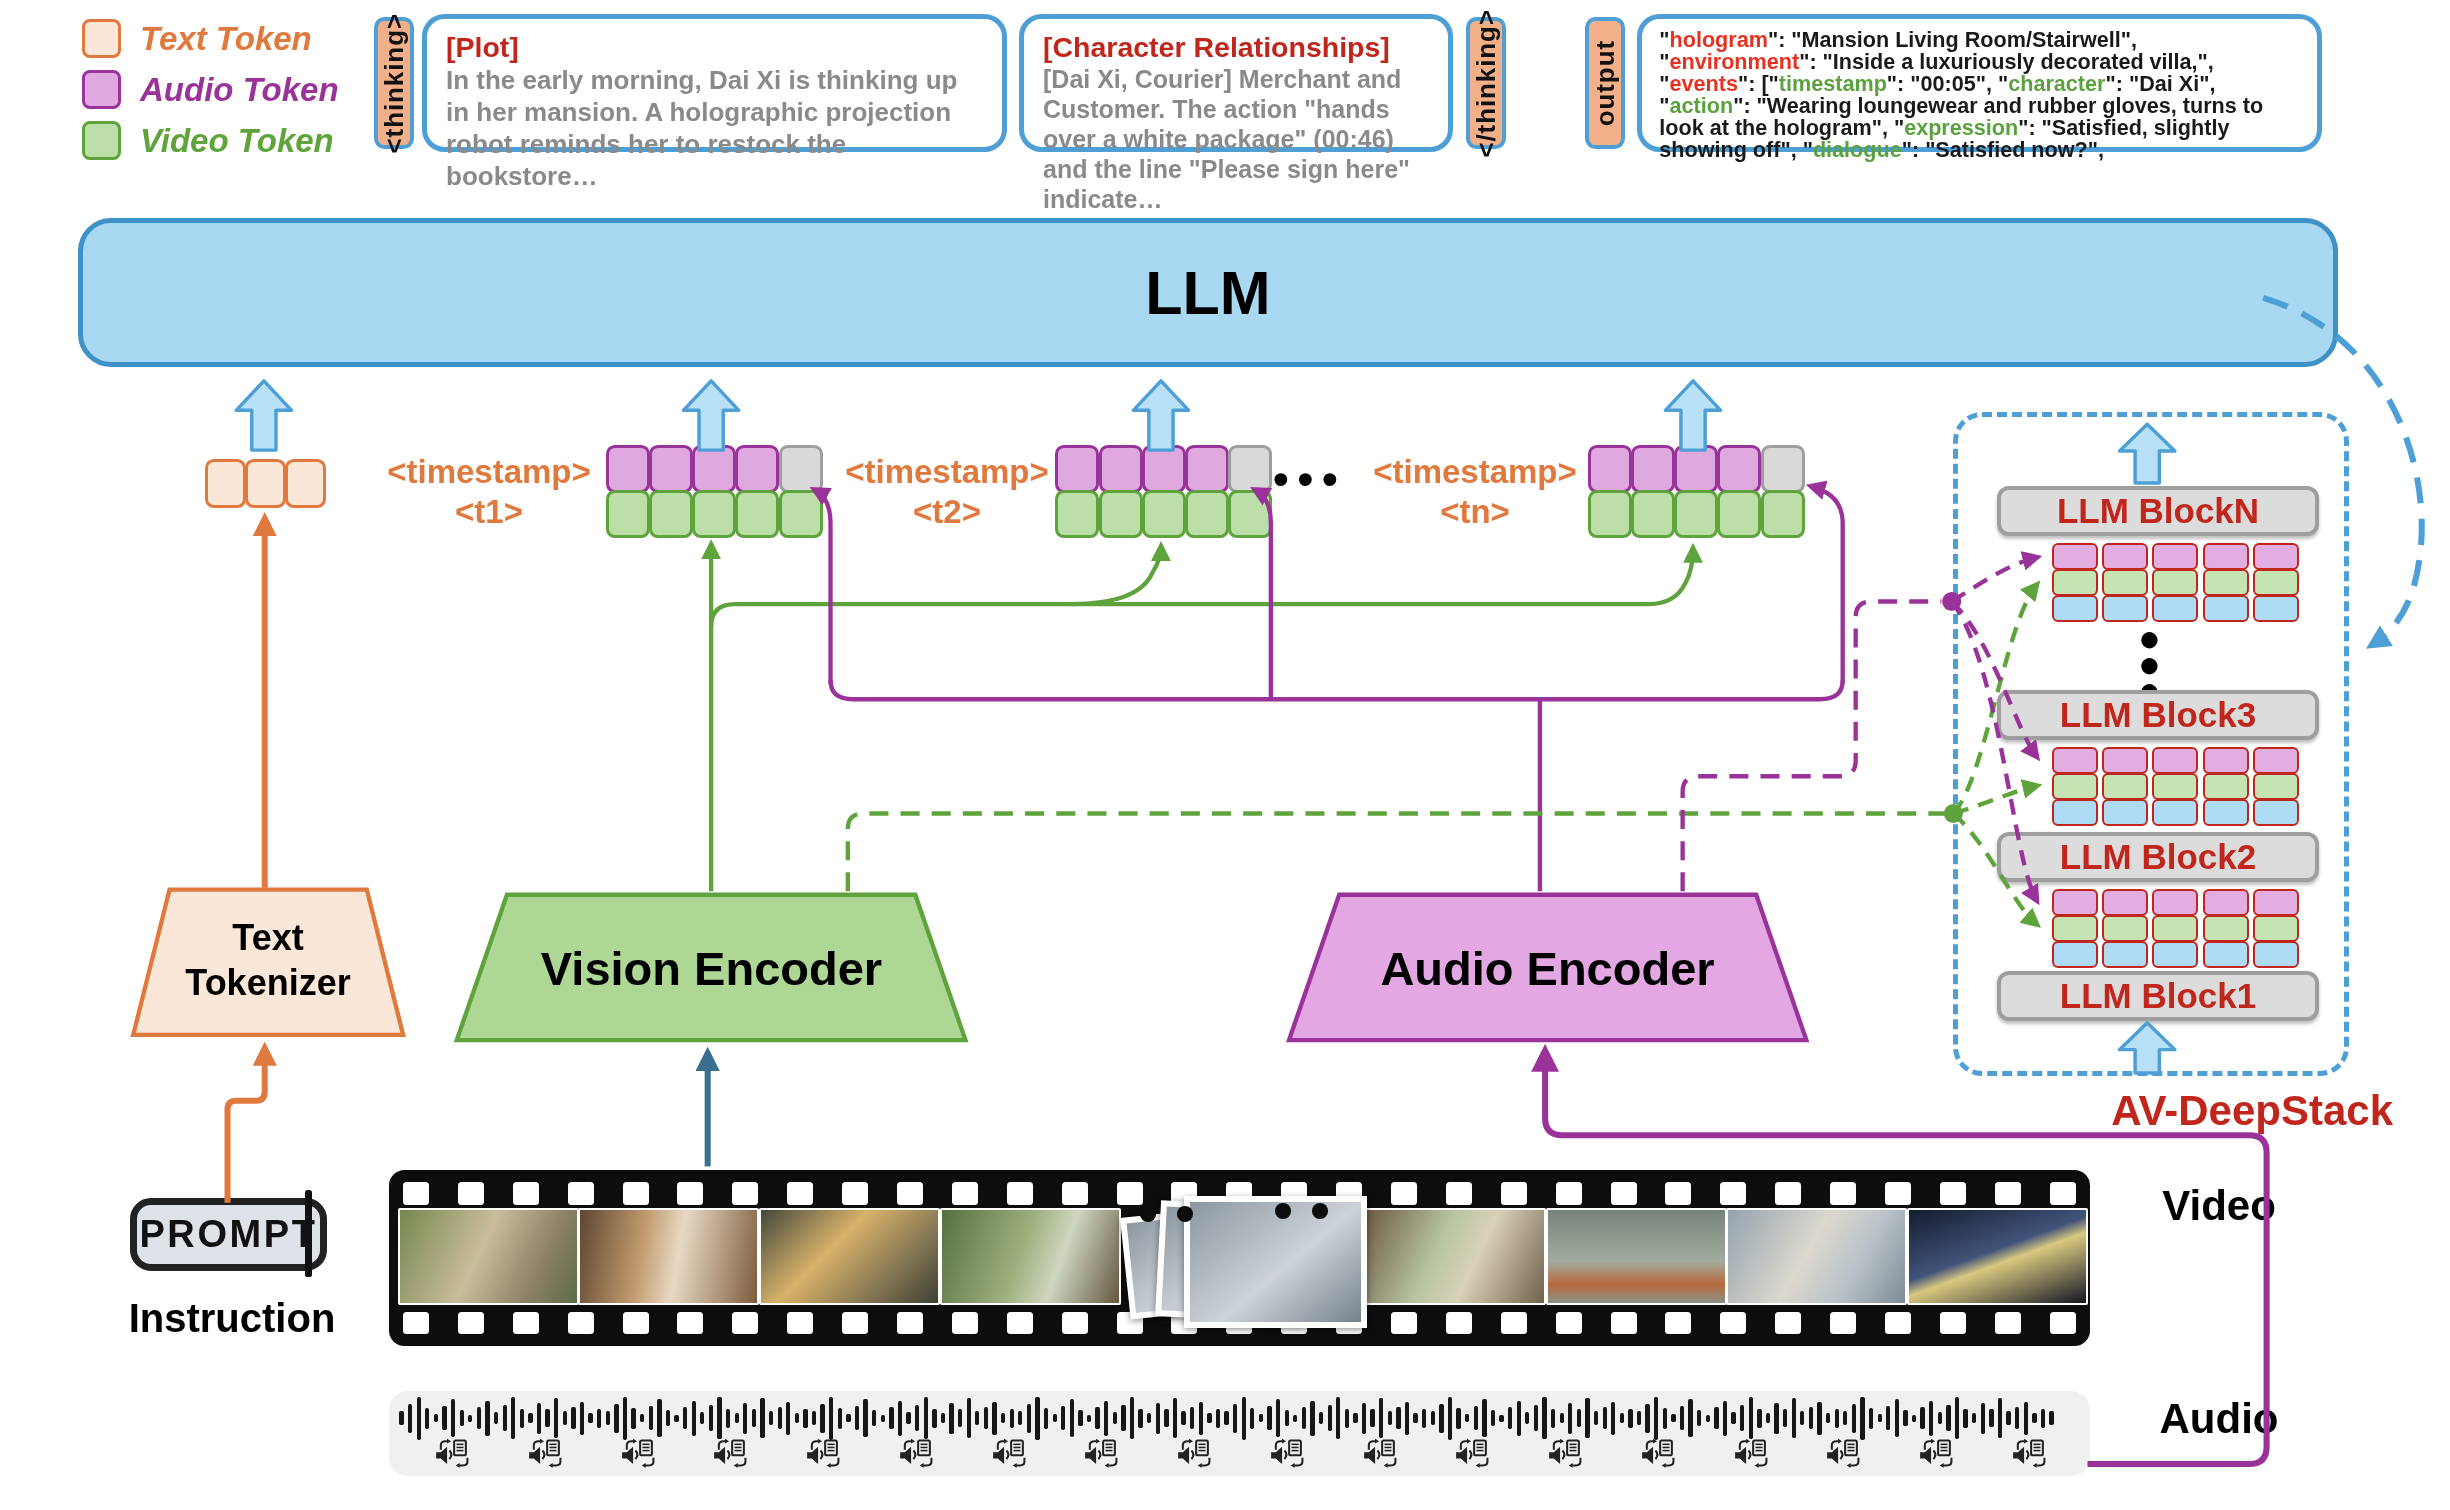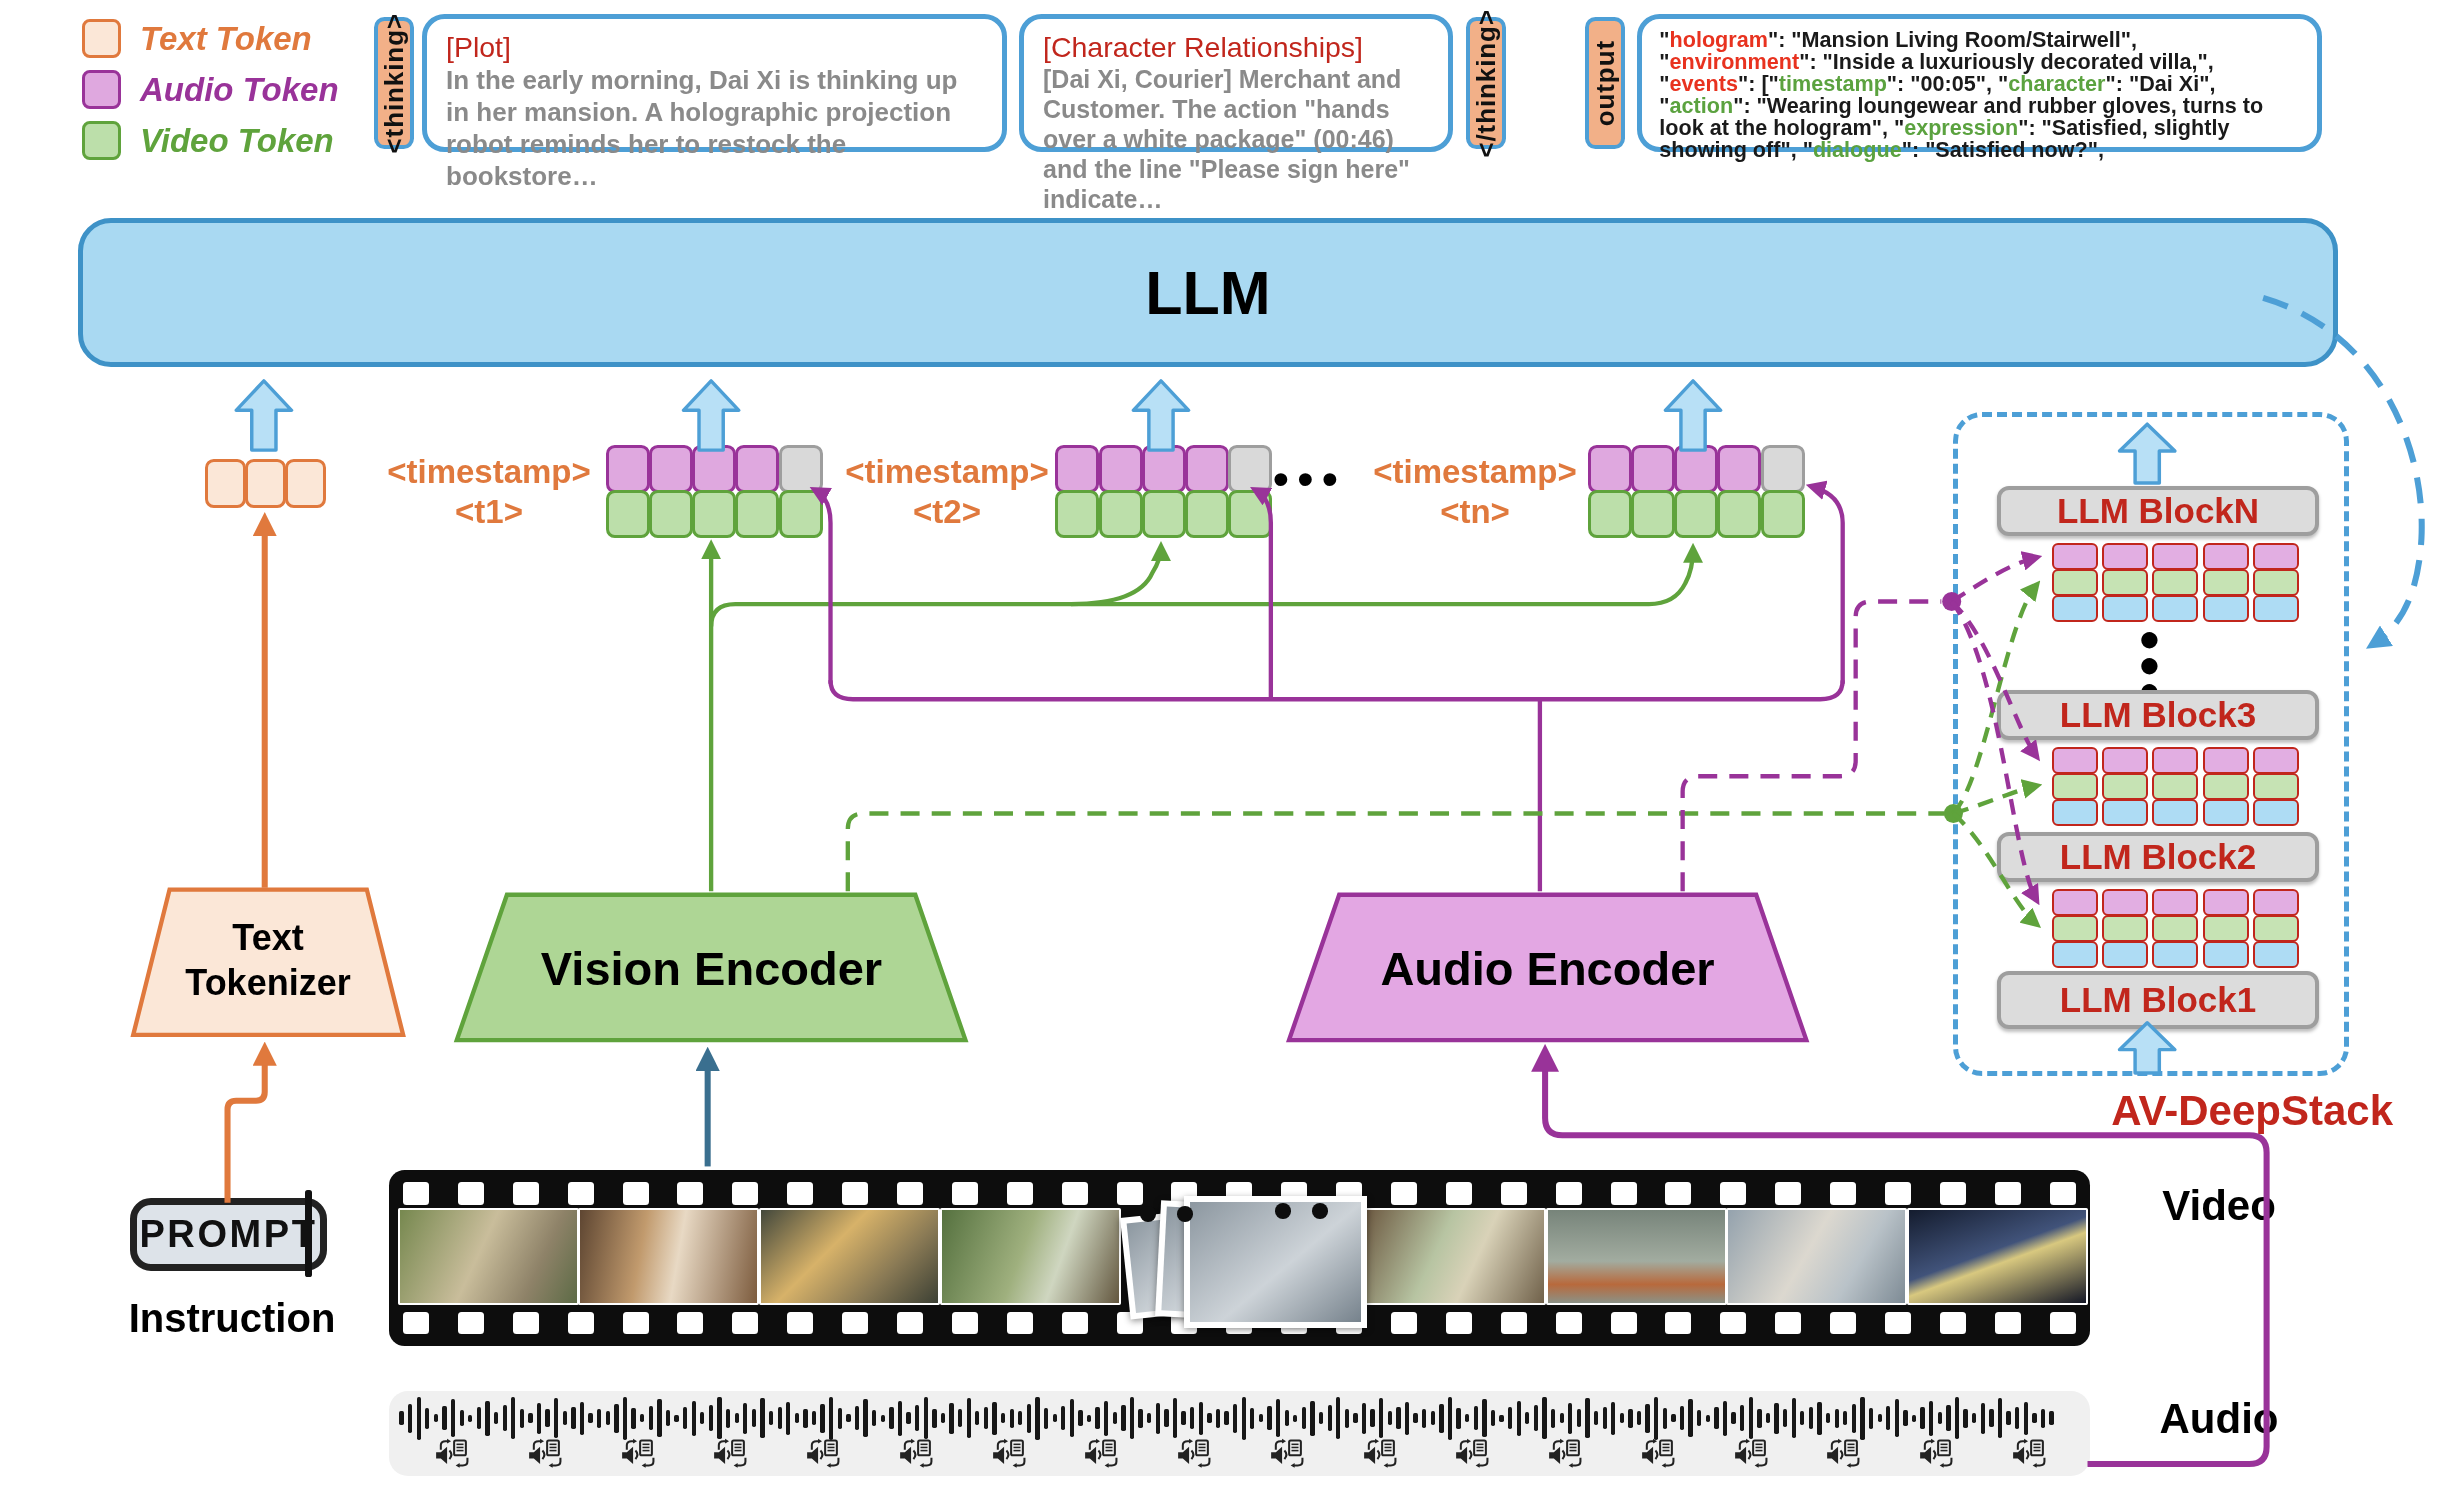--- a/index.html
+++ b/index.html
@@ -18,21 +18,21 @@
   .sw-video{background:#BCDFAA;border-color:#5FA33C;}
   .legend-label{font-size:33px;font-weight:bold;font-style:italic;white-space:nowrap;}
   .lg-text{color:#E0793D}.lg-audio{color:#993399}.lg-video{color:#5FA33C}
 
   
   .vtag{background:#F2B088;border:4.3px solid #4D9FD6;border-radius:10.4px;
         display:flex;align-items:center;justify-content:center;}
   .vtag span{writing-mode:vertical-rl;transform:rotate(180deg);font-weight:bold;
         font-size:26px;color:#111;letter-spacing:0.9px;}
   .bluebox{background:#fff;border:5.2px solid #4D9FD6;border-radius:22.5px;padding:12px 19px;}
-  .boxtitle{font-size:28.5px;font-weight:normal;color:#C1261C;line-height:33px;}
+  .boxtitle{font-size:28.5px;font-weight:bold;color:#C1261C;line-height:33px;}
   .boxbody{font-size:26px;font-weight:bold;color:#8a8a8a;line-height:32px;}
   .jsonbox{font-size:21.6px;font-weight:bold;line-height:22px;color:#1a1a1a;padding:10.4px 17.3px;}
   .jr{color:#E8321F}.jg{color:#5BA23F}.jk{color:#1a1a1a}
 
   
   .llmbar{background:#A9D9F2;border:5.2px solid #3E92C7;border-radius:33px;
           display:flex;align-items:center;justify-content:center;}
   .llmbar span{font-size:61px;font-weight:bold;color:#000;}
 
   
@@ -264,21 +264,21 @@
       <div class="cell cell-video" style="left: 2152px; top: 915px;"></div>
       <div class="cell cell-video" style="left: 2203px; top: 915px;"></div>
       <div class="cell cell-video" style="left: 2253px; top: 915px;"></div>
       <div class="cell cell-llm" style="left: 2052px; top: 941px;"></div>
       <div class="cell cell-llm" style="left: 2102px; top: 941px;"></div>
       <div class="cell cell-llm" style="left: 2152px; top: 941px;"></div>
       <div class="cell cell-llm" style="left: 2203px; top: 941px;"></div>
       <div class="cell cell-llm" style="left: 2253px; top: 941px;"></div>
     </div>
 
-  <div class="abs block" style="left:1997px;top:971px;width:322px;height:58px;">
+  <div class="abs block" style="left:1997px;top:971px;width:322px;height:50px;">
     <span>LLM Block1</span>
   </div>
 
   <div class="abs dstitle" style="left:2102px;top:1087px;width:291px;">AV-DeepStack</div>
 
   <div class="abs enc-label" style="left:133px;top:915px;width:270px;font-size:36px;line-height:45px;">
     <div>Text</div>
     <div>Tokenizer</div>
   </div>
   <div class="abs enc-label" style="left:1289px;top:941px;width:517px;font-size:47px;">Audio Encoder</div>

